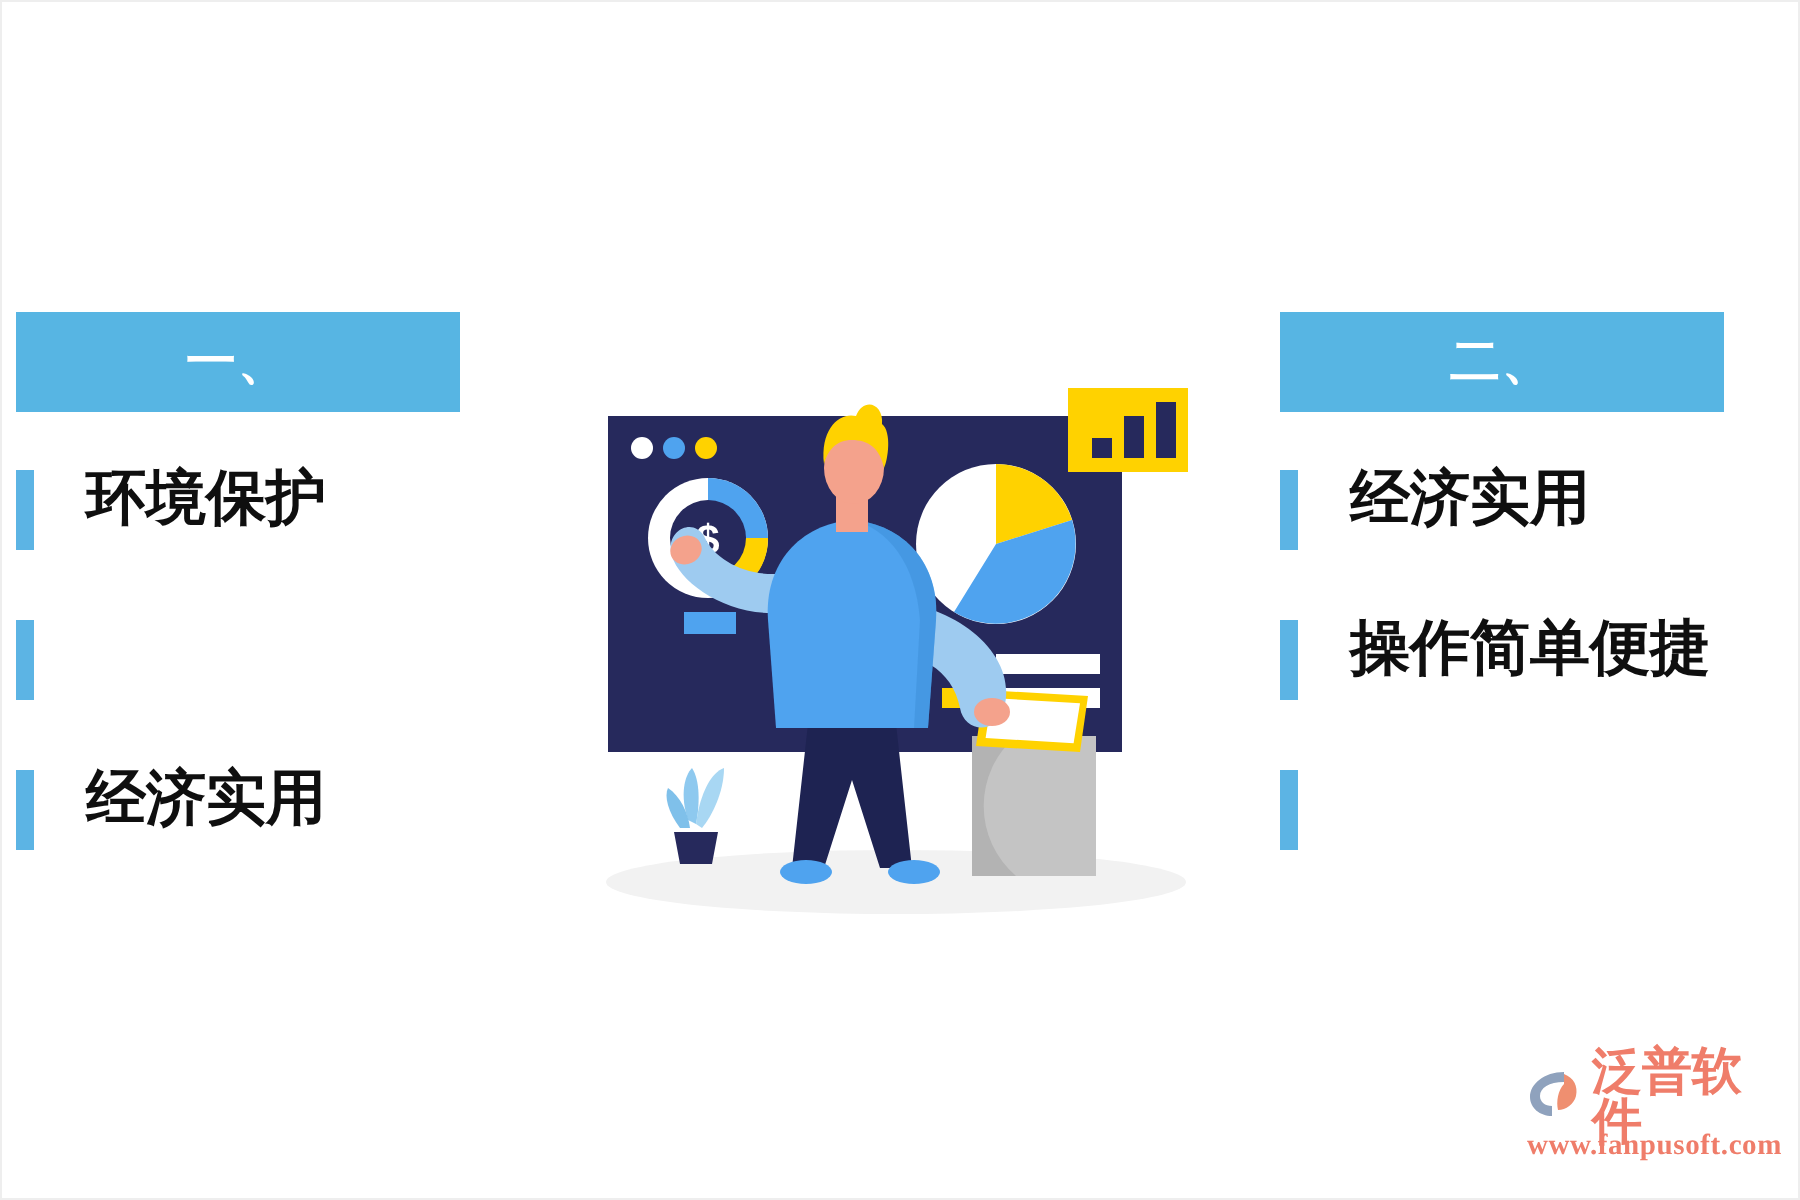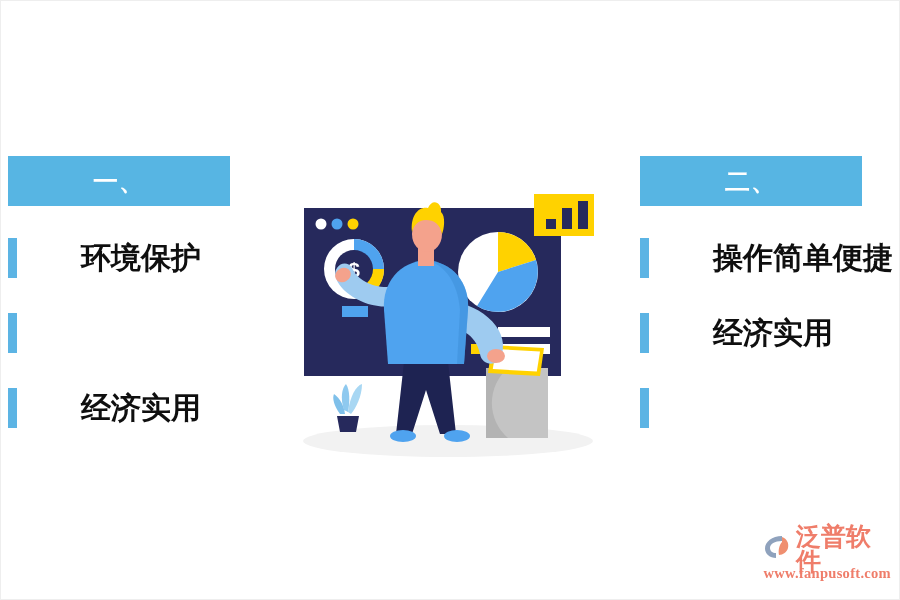--- a/index.html
+++ b/index.html
@@ -44,25 +44,24 @@
     line-height: 1;
   }
 
   .feature-list {
     margin: 0;
     padding: 0;
     list-style: none;
   }
   .feature-item {
     display: flex;
-    align-items: center;
+    align-items: flex-start;
     height: 46px;
     margin-top: 29px;
     white-space: nowrap;
-    gap: 38px;
   }
   .feature-bar {
     width: 9px;
     height: 40px;
     background: #5cb4e4;
     flex: 0 0 auto;
   }
   .feature-label {
     margin-left: 26px;
     font-size: 30px;
@@ -133,25 +132,25 @@
         <span class="feature-label">经济实用</span>
       </li>
     </ul>
   </div>
 
   <div class="column" id="col-right">
     <div class="col-header">二、</div>
     <ul class="feature-list">
       <li class="feature-item">
         <span class="feature-bar"></span>
+        <span class="feature-label">经济实用</span>
+      </li>
+      <li class="feature-item">
+        <span class="feature-bar"></span>
         <span class="feature-label">操作简单便捷</span>
-      </li>
-      <li class="feature-item">
-        <span class="feature-bar"></span>
-        <span class="feature-label">经济实用</span>
       </li>
       <li class="feature-item">
         <span class="feature-bar"></span>
       </li>
     </ul>
   </div>
 
   <div id="illustration">
     <svg width="310" height="285" viewBox="0 0 310 285" xmlns="http://www.w3.org/2000/svg">
 

